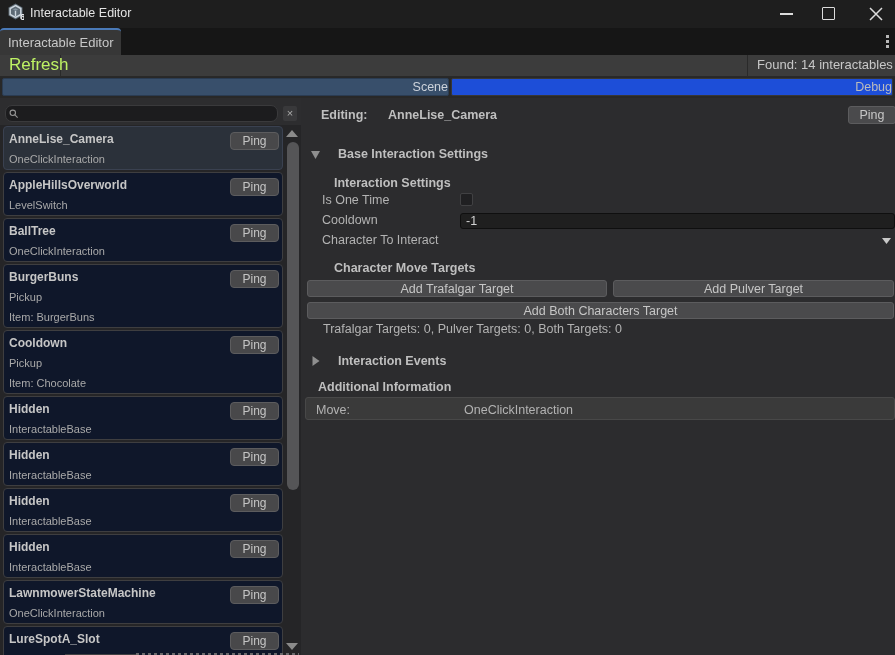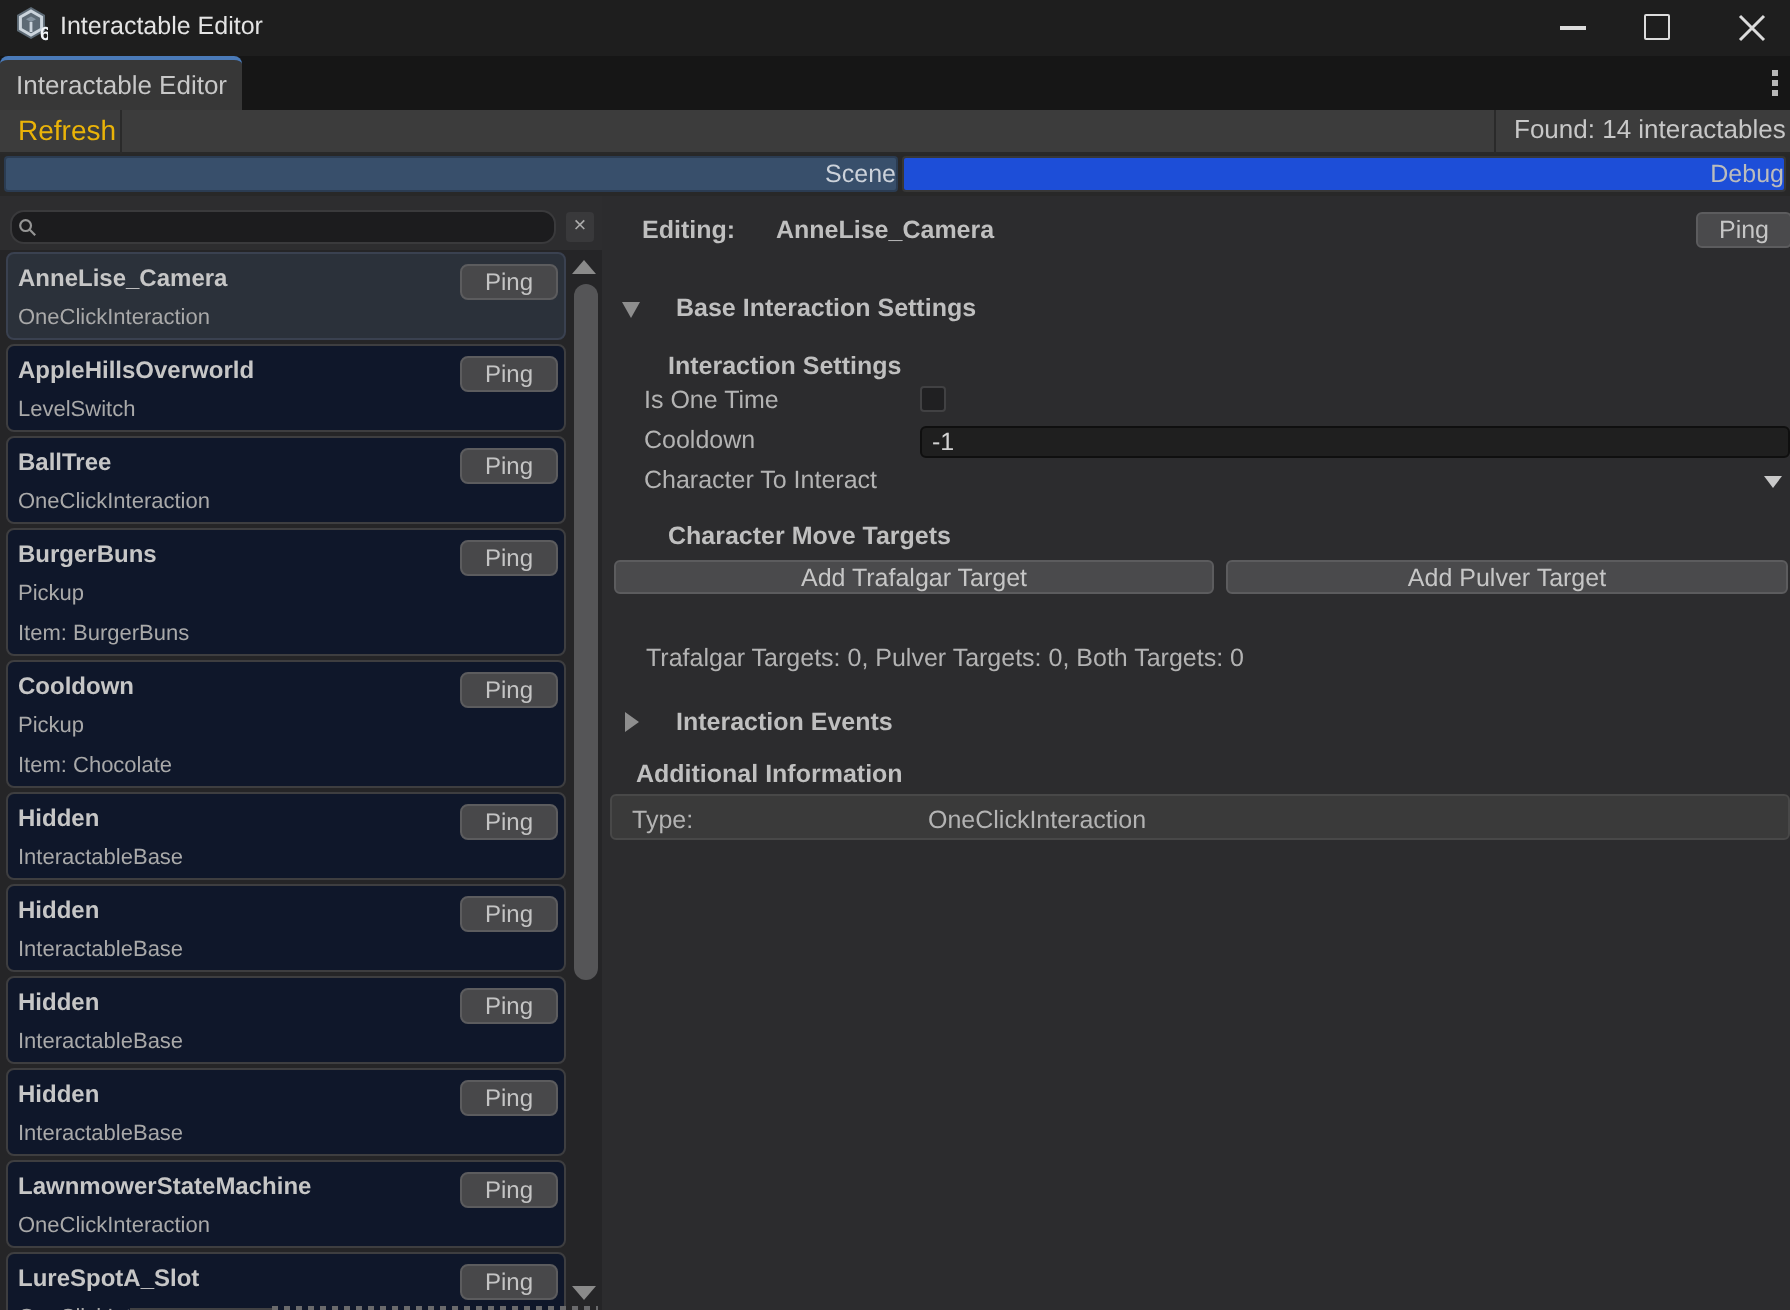--- a/index.html
+++ b/index.html
@@ -10,21 +10,21 @@
   
   #titlebar { left:0; top:0; width:895px; height:28px; background:#1e1e1e; }
   #titletext { left:30px; top:0; height:27px; line-height:27px; color:#e4e4e4; font-size:12.5px; }
   
   #tabstrip { left:0; top:28px; width:895px; height:27px; background:#161616; }
   #tab1 { left:0px; top:28px; width:121px; height:27px; background:#373737; border-top:2px solid #4a7ab8; border-radius:4px 4px 0 0; }
   #tab1 span { display:block; margin:5px 0 0 8px; color:#c8c8c8; font-size:13px; }
   
   #toolbar { left:0; top:55px; width:895px; height:22px; background:#3c3c3c; border-bottom:1px solid #292929; }
   #refreshbtn { left:0; top:55px; width:61px; height:22px; border-right:1px solid #2a2a2a;
-     color:#eab308; font-size:14px; line-height:20px; text-indent:9px; }
+     color:#bef264; font-size:17px; line-height:20px; text-indent:9px; }
   #foundsep { left:747px; top:55px; width:1px; height:22px; background:#2a2a2a; }
   #foundlbl { left:757px; top:55px; width:138px; height:22px; color:#c8c8c8; font-size:13px; line-height:20px; }
   
   #tabs2 { left:0; top:77px; width:895px; height:21px; background:#282828; }
   .segbtn { top:78px; height:18px; font-size:12.5px; text-align:right; line-height:17px; border-radius:2px; }
   #scenebtn { left:2px; width:447px; background:#384f6b; border:1px solid #2b3c52; color:#ccd2da; }
   #debugbtn { left:451px; width:442px; background:#1d4ed8; border:1px solid #373737; color:#bcbcbc; }
   
   #leftpanel { left:0; top:98px; width:301px; height:557px; background:#2d2d2f; }
   #listbg { left:0; top:125px; width:301px; height:530px; background:#252527; }
@@ -181,27 +181,28 @@
   <div class="abs rp" style="left:322px;top:213px">Cooldown</div>
   <div class="abs" id="cooldownfield">-1</div>
   <div class="abs rp" style="left:322px;top:233px">Character To Interact</div>
   <svg class="abs" style="left:882px;top:237.5px" width="9" height="6">
       <polygon points="0,0 9,0 4.5,6" fill="#c9c9c9"></polygon>
     </svg>
 
   <div class="abs rpb" style="left:322px;top:261px">Character Move Targets</div>
   <div class="abs ubtn" style="left:307px;top:280px;width:300px;height:17px;line-height:16px">Add Trafalgar Target</div>
   <div class="abs ubtn" style="left:613px;top:280px;width:281px;height:17px;line-height:16px">Add Pulver Target</div>
+  <div class="abs ubtn" style="left:307px;top:302px;width:587px;height:17px;line-height:16px">Add Both Characters Target</div>
   <div class="abs rp" style="left:323px;top:322px">Trafalgar Targets: 0, Pulver Targets: 0, Both Targets: 0</div>
 
   <svg class="abs" style="left:311.5px;top:356px" width="8" height="10">
       <polygon points="0.5,0 7.5,5 0.5,10" fill="#8e8e8e"></polygon>
     </svg>
   <div class="abs rpb" style="left:326px;top:354px">Interaction Events</div>
 
   <div class="abs rpb" style="left:306px;top:380px">Additional Information</div>
   <div class="abs" id="typebox"></div>
-  <div class="abs rp" style="left:316px;top:403px">Type:</div>
+  <div class="abs rp" style="left:316px;top:403px">Move:</div>
   <div class="abs rp" style="left:464px;top:403px">OneClickInteraction</div>
 
   <div class="abs" style="left:65px;top:653.5px;width:71px;height:1.5px;background:#414143"></div>
   <div class="abs" style="left:136px;top:652.5px;width:163px;height:2.5px;background:repeating-linear-gradient(90deg,#6a6a6c 0 3px,transparent 3px 6px)"></div>
 </div>
 
 </body></html>

